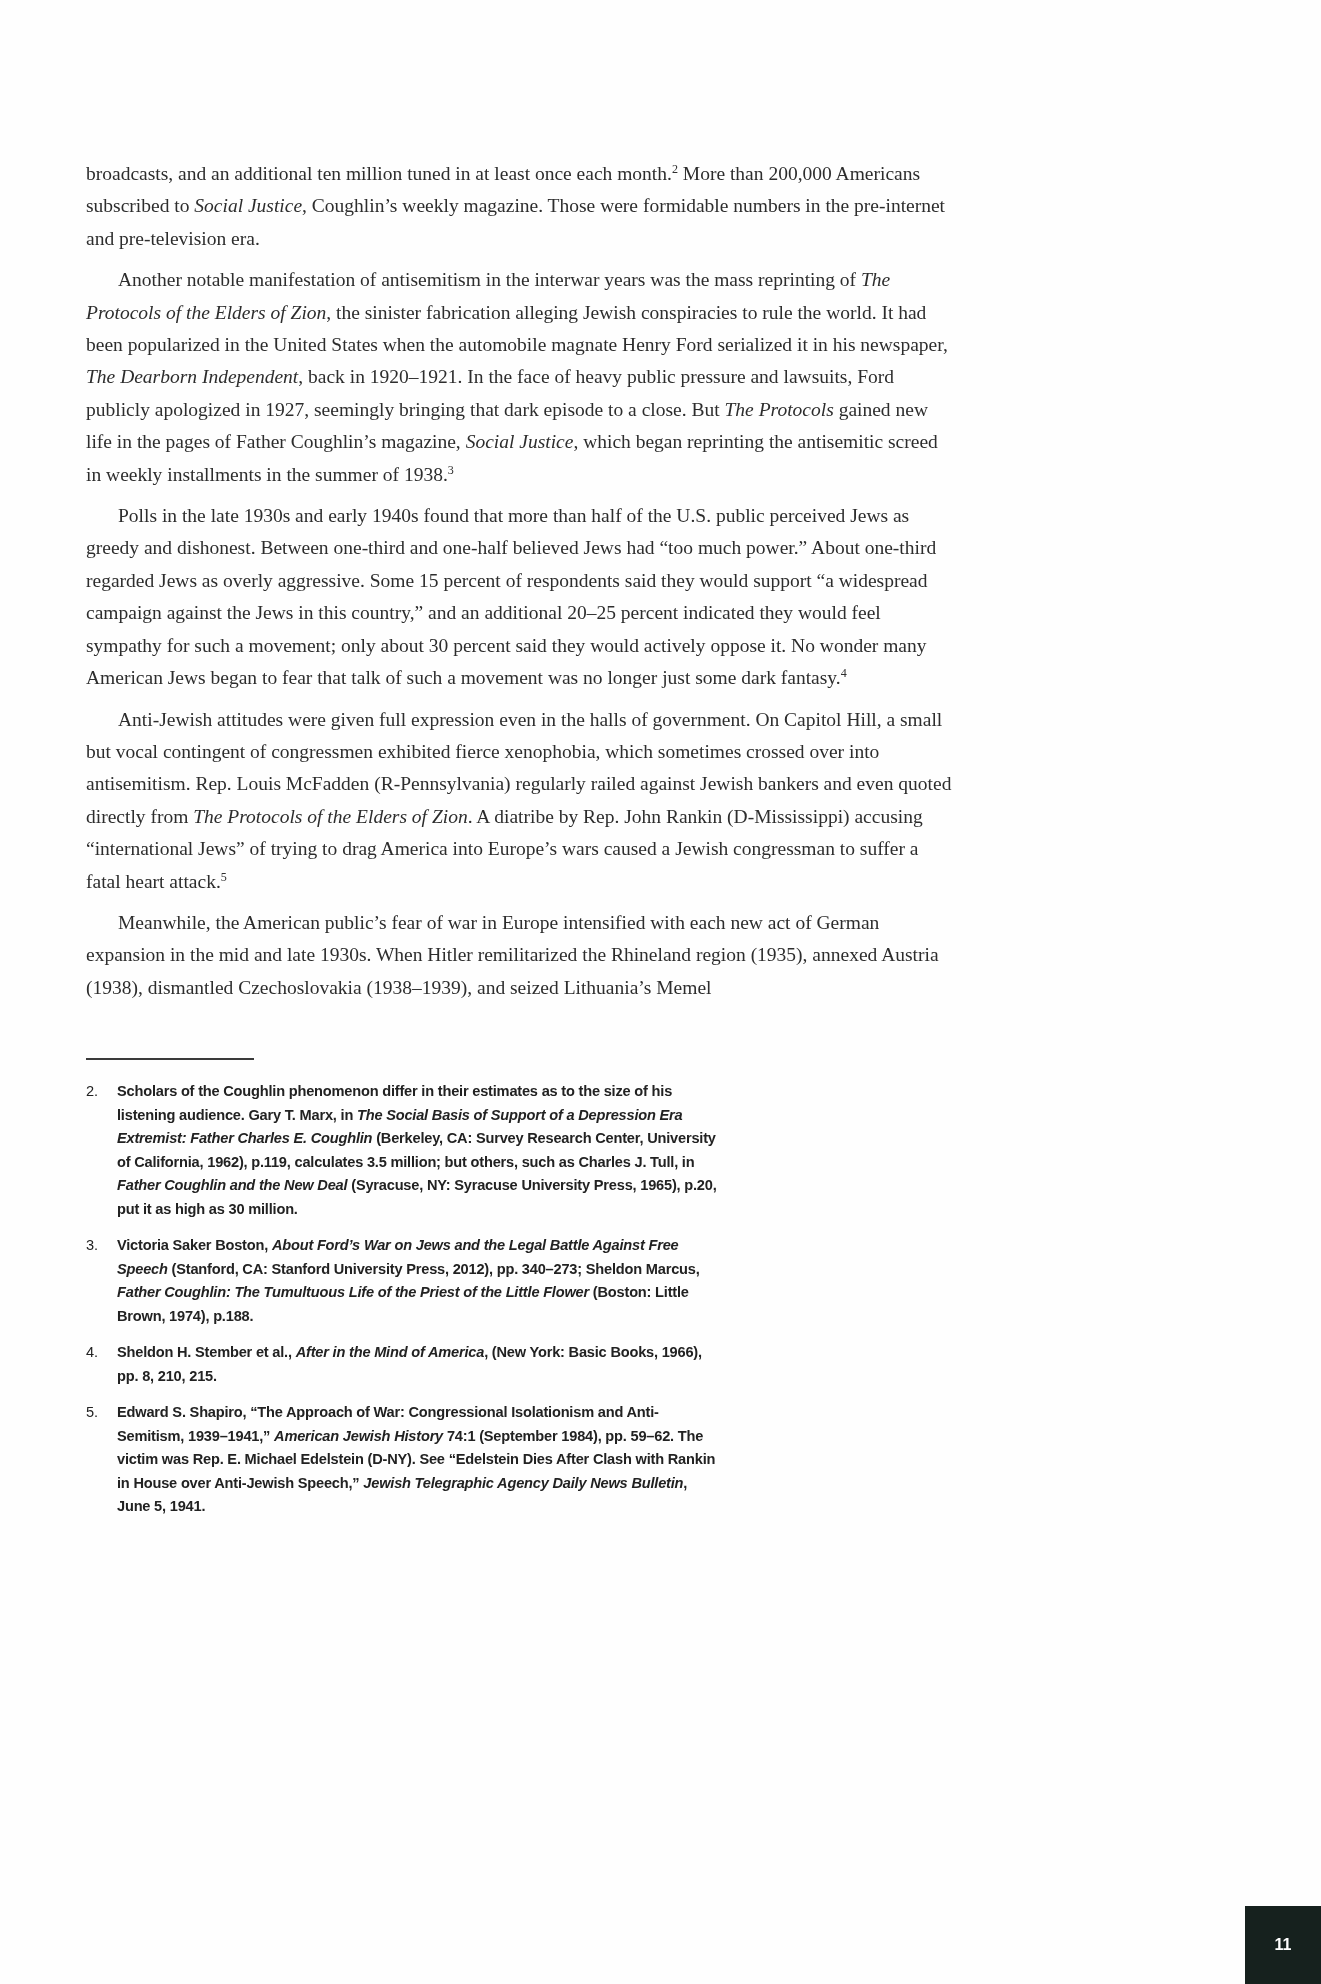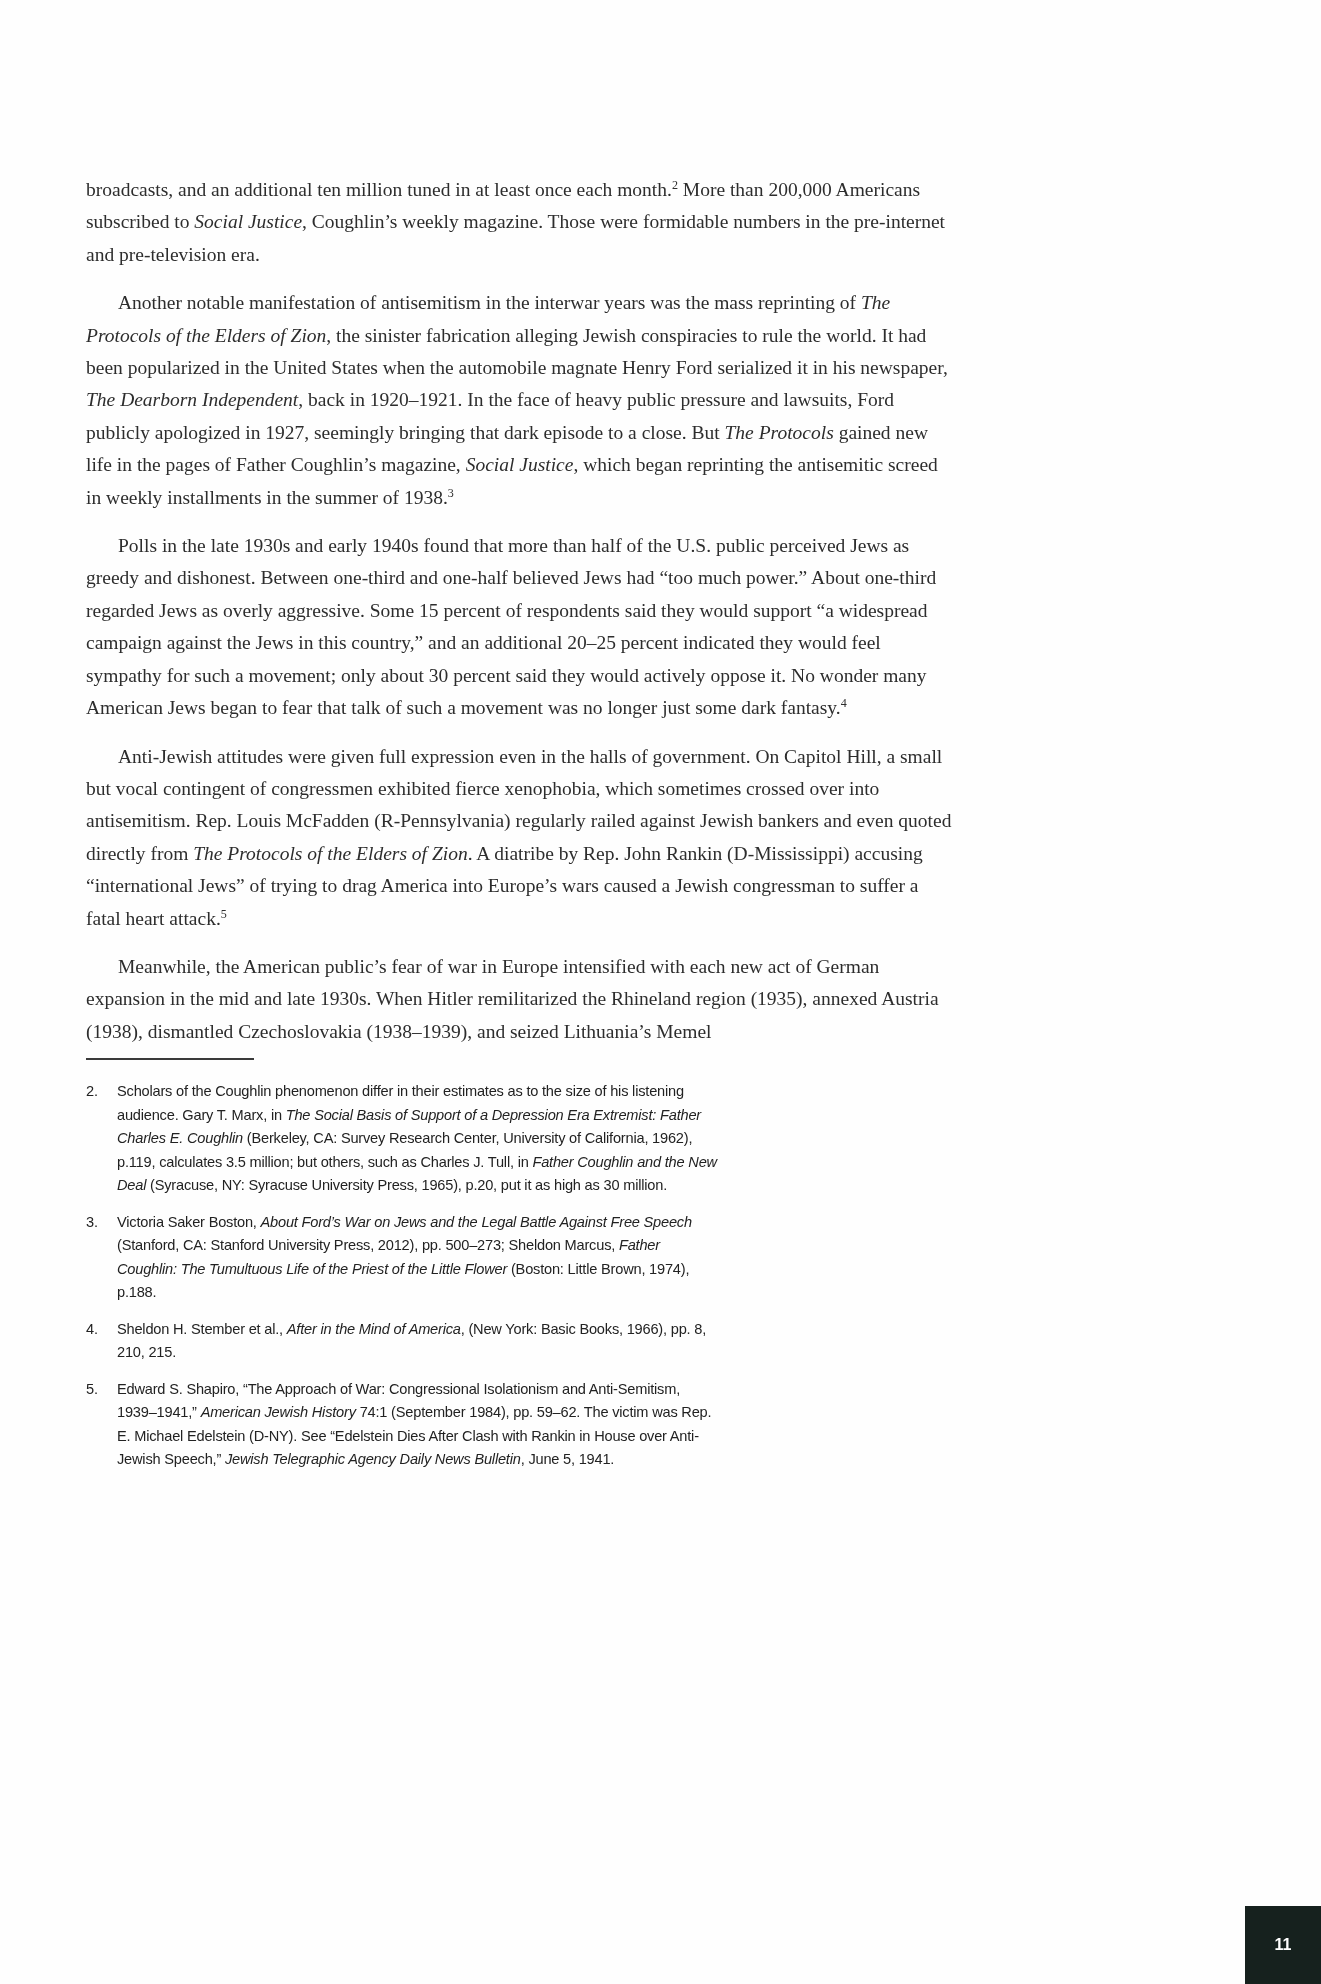--- a/index.html
+++ b/index.html
@@ -19,21 +19,21 @@
   }
   .body-text {
     position: absolute;
     left: 86px;
     top: 158px;
     width: 866px;
     font-size: 19.5px;
     line-height: 32.4px;
   }
   .para {
-    margin: 16px 0 9px 0;
+    margin: 0 0 9px 0;
   }
   .para.indent {
     text-indent: 32px;
   }
   .para sup {
     font-size: 62%;
     line-height: 0;
     vertical-align: super;
   }
   i {
@@ -61,20 +61,21 @@
   .footnote {
     display: flex;
     margin-bottom: 13px;
   }
   .fn-num {
     width: 31px;
     flex-shrink: 0;
   }
   .fn-text {
     flex: 1;
+    font-weight: bold;
   }
   .page-number-badge {
     position: absolute;
     right: 0;
     bottom: 0;
     width: 76px;
     height: 78px;
     background: #16211e;
     color: #ffffff;
     font-family: "Liberation Sans", sans-serif;
@@ -100,21 +101,21 @@
 
   <div class="footnote-rule"></div>
 
   <div class="footnotes">
       <div class="footnote">
         <div class="fn-num">2.</div>
         <div class="fn-text"><span>Scholars of the Coughlin phenomenon differ in their estimates as to the size of his listening audience. Gary T. Marx, in </span><i>The Social Basis of Support of a Depression Era Extremist: Father Charles E. Coughlin</i><span> (Berkeley, CA: Survey Research Center, University of California, 1962), p.119, calculates 3.5 million; but others, such as Charles J. Tull, in </span><i>Father Coughlin and the New Deal</i><span> (Syracuse, NY: Syracuse University Press, 1965), p.20, put it as high as 30 million.</span></div>
       </div>
       <div class="footnote">
         <div class="fn-num">3.</div>
-        <div class="fn-text"><span>Victoria Saker Boston, </span><i>About Ford’s War on Jews and the Legal Battle Against Free Speech</i><span> (Stanford, CA: Stanford University Press, 2012), pp. 500–273; Sheldon Marcus, </span><i>Father Coughlin: The Tumultuous Life of the Priest of the Little Flower</i><span> (Boston: Little Brown, 1974), p.188.</span></div>
+        <div class="fn-text"><span>Victoria Saker Boston, </span><i>About Ford’s War on Jews and the Legal Battle Against Free Speech</i><span> (Stanford, CA: Stanford University Press, 2012), pp. 340–273; Sheldon Marcus, </span><i>Father Coughlin: The Tumultuous Life of the Priest of the Little Flower</i><span> (Boston: Little Brown, 1974), p.188.</span></div>
       </div>
       <div class="footnote">
         <div class="fn-num">4.</div>
         <div class="fn-text"><span>Sheldon H. Stember et al., </span><i>After in the Mind of America</i><span>, (New York: Basic Books, 1966), pp. 8, 210, 215.</span></div>
       </div>
       <div class="footnote">
         <div class="fn-num">5.</div>
         <div class="fn-text"><span>Edward S. Shapiro, “The Approach of War: Congressional Isolationism and Anti-Semitism, 1939–1941,” </span><i>American Jewish History</i><span> 74:1 (September 1984), pp. 59–62. The victim was Rep. E. Michael Edelstein (D-NY). See “Edelstein Dies After Clash with Rankin in House over Anti-Jewish Speech,” </span><i>Jewish Telegraphic Agency Daily News Bulletin</i><span>, June 5, 1941.</span></div>
       </div>
     </div>

